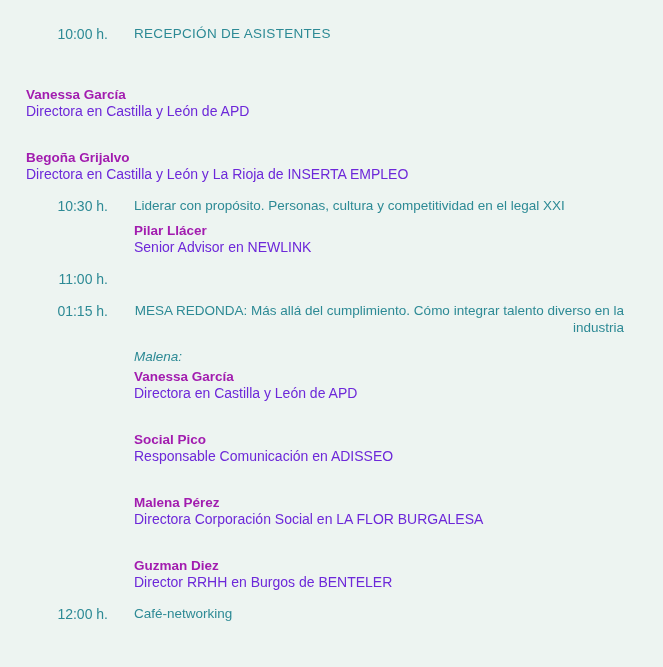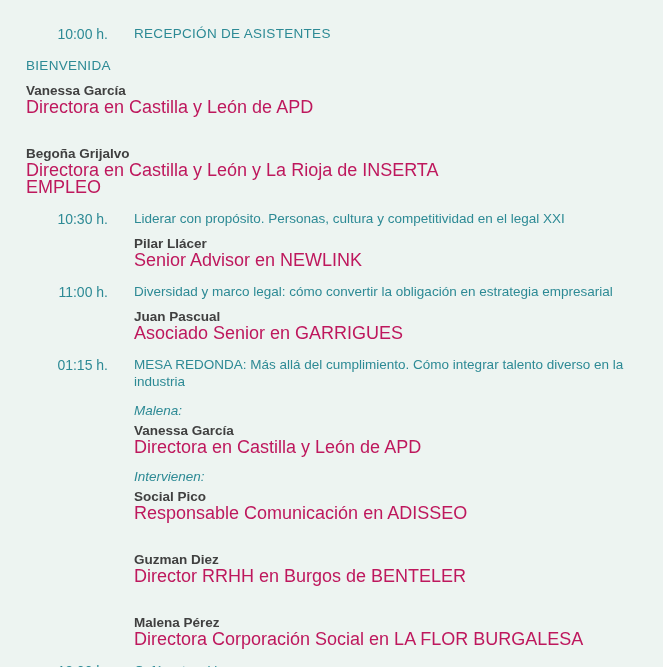--- a/index.html
+++ b/index.html
@@ -29,33 +29,34 @@
     white-space: nowrap;
   }
   .content {
     margin-left: 26px;
     max-width: 490px;
   }
   .title {
     color: #2d8a95;
     font-size: 13.5px;
     line-height: 17px;
+    text-align: right;
   }
   .title.upper { letter-spacing: 0.3px; }
   .speaker { margin-top: 29px; }
   .title + .speaker { margin-top: 8px; }
   .speaker-name {
     font-weight: 700;
-    color: #404040;
+    color: #a21caf;
     font-size: 13.5px;
     line-height: 17px;
   }
   .speaker-role {
-    color: #be185d;
-    font-size: 18px;
+    color: #6d28d9;
+    font-size: 14px;
     line-height: 17px;
   }
   .group { margin-top: 12px; }
   .group-label {
     color: #2d8a95;
     font-style: italic;
     font-size: 13.5px;
     line-height: 17px;
     margin-bottom: 3px;
   }
@@ -68,21 +69,20 @@
 
   <div class="session extra-gap-after">
     <div class="time">10:00 h.</div>
     <div class="content">
       <div class="title upper">RECEPCIÓN DE ASISTENTES</div>
     </div>
   </div>
 
   <div class="session">
     <div class="content">
-      <div class="title upper">BIENVENIDA</div>
       <div class="speaker">
         <div class="speaker-name">Vanessa García</div>
         <div class="speaker-role">Directora en Castilla y León de APD</div>
       </div>
       <div class="speaker">
         <div class="speaker-name">Begoña Grijalvo</div>
         <div class="speaker-role">Directora en Castilla y León y La Rioja de INSERTA EMPLEO</div>
       </div>
     </div>
   </div>
@@ -93,55 +93,47 @@
       <div class="title">Liderar con propósito. Personas, cultura y competitividad en el legal XXI</div>
       <div class="speaker">
         <div class="speaker-name">Pilar Llácer</div>
         <div class="speaker-role">Senior Advisor en NEWLINK</div>
       </div>
     </div>
   </div>
 
   <div class="session">
     <div class="time">11:00 h.</div>
-    <div class="content">
-      <div class="title">Diversidad y marco legal: cómo convertir la obligación en estrategia empresarial</div>
-      <div class="speaker">
-        <div class="speaker-name">Juan Pascual</div>
-        <div class="speaker-role">Asociado Senior en GARRIGUES</div>
-      </div>
-    </div>
   </div>
 
   <div class="session">
     <div class="time">01:15 h.</div>
     <div class="content">
       <div class="title">MESA REDONDA: Más allá del cumplimiento. Cómo integrar talento diverso en la industria</div>
 
       <div class="group">
         <div class="group-label">Malena:</div>
         <div class="speaker">
           <div class="speaker-name">Vanessa García</div>
           <div class="speaker-role">Directora en Castilla y León de APD</div>
         </div>
       </div>
 
       <div class="group">
-        <div class="group-label">Intervienen:</div>
         <div class="speaker">
           <div class="speaker-name">Social Pico</div>
           <div class="speaker-role">Responsable Comunicación en ADISSEO</div>
         </div>
         <div class="speaker">
+          <div class="speaker-name">Malena Pérez</div>
+          <div class="speaker-role">Directora Corporación Social en LA FLOR BURGALESA</div>
+        </div>
+        <div class="speaker">
           <div class="speaker-name">Guzman Diez</div>
           <div class="speaker-role">Director RRHH en Burgos de BENTELER</div>
-        </div>
-        <div class="speaker">
-          <div class="speaker-name">Malena Pérez</div>
-          <div class="speaker-role">Directora Corporación Social en LA FLOR BURGALESA</div>
         </div>
       </div>
     </div>
   </div>
 
   <div class="session">
     <div class="time">12:00 h.</div>
     <div class="content">
       <div class="title">Café-networking</div>
     </div>

